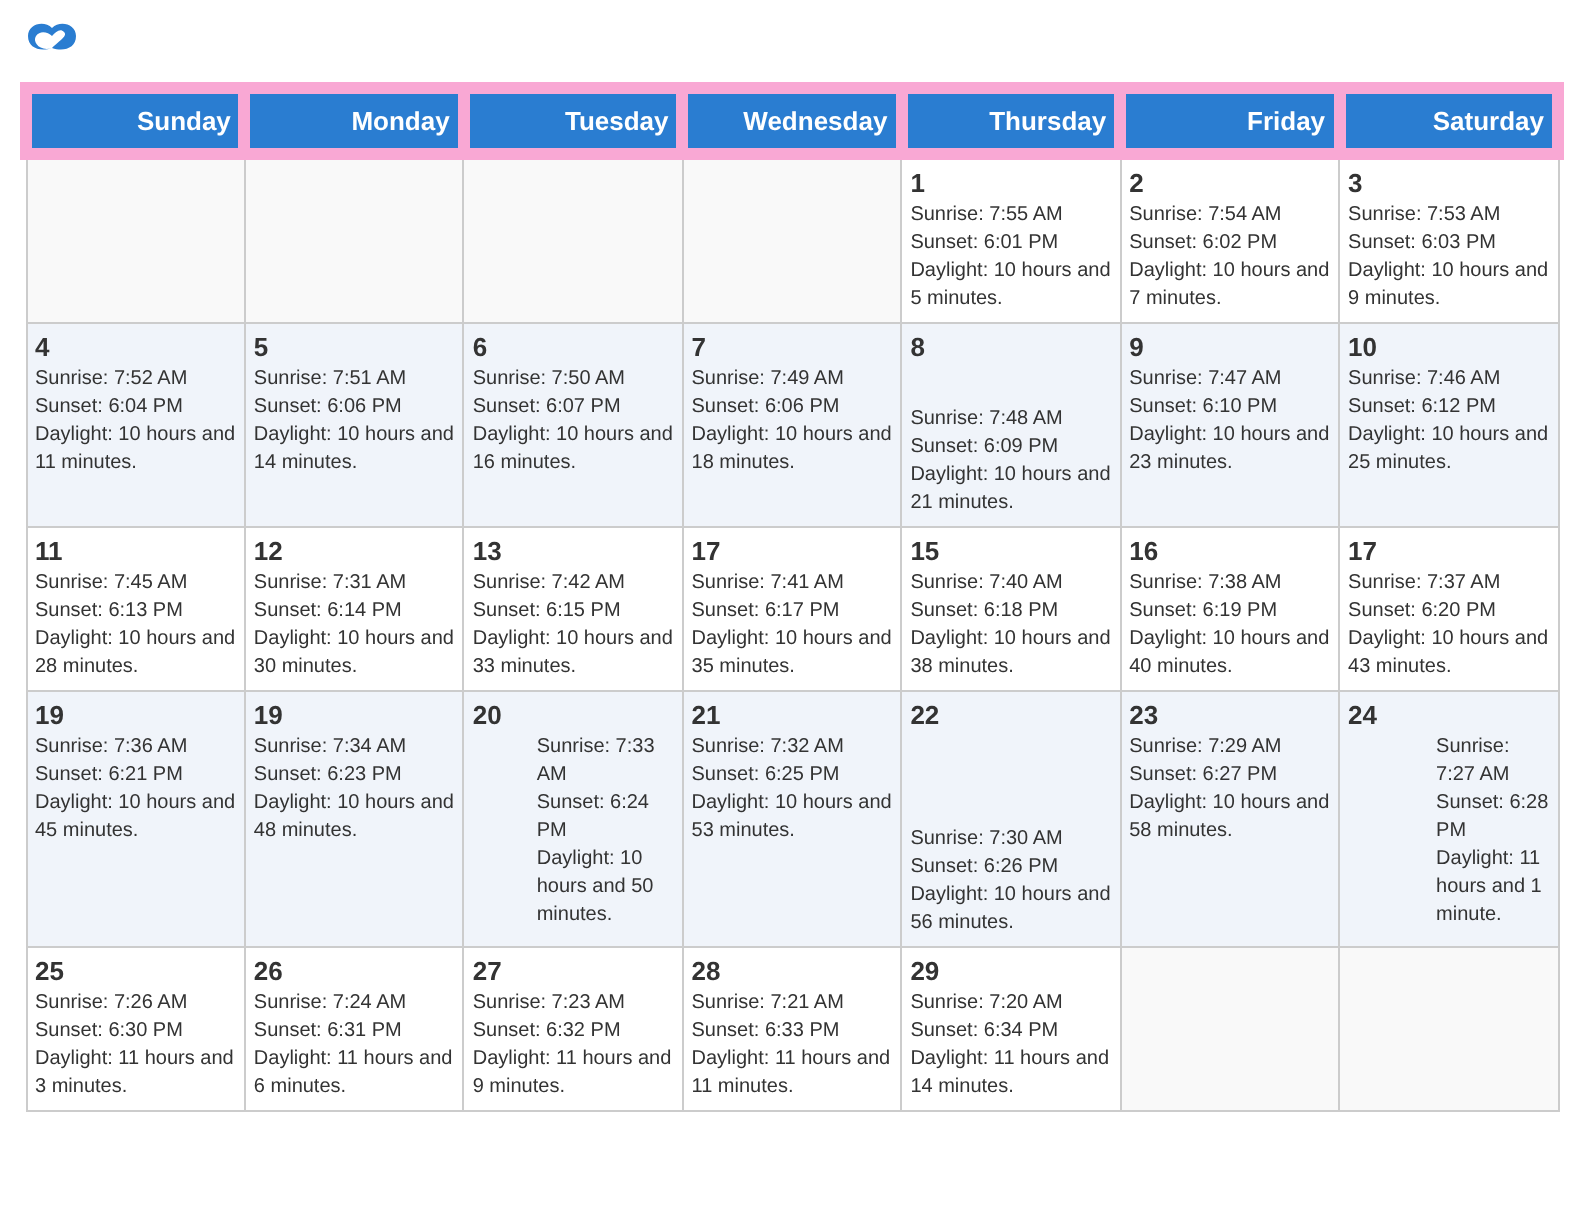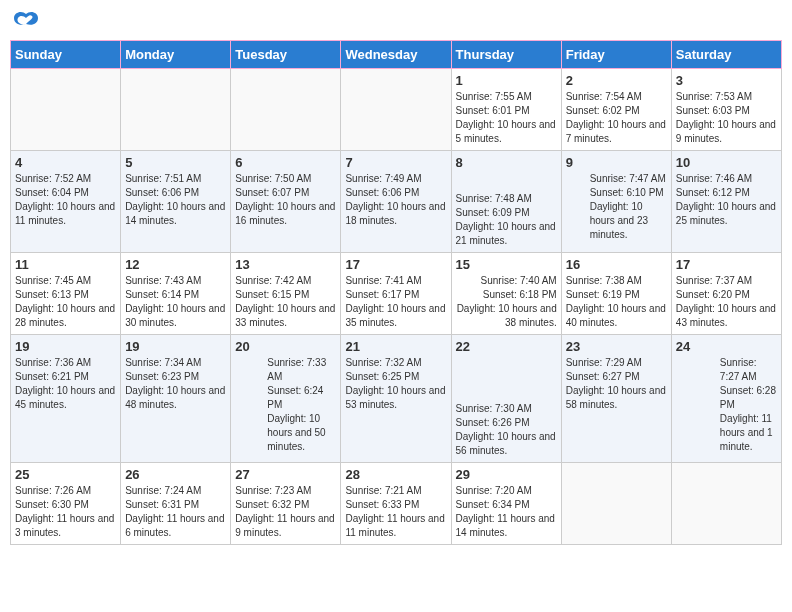--- a/index.html
+++ b/index.html
@@ -46,22 +46,22 @@
     .calendar {
       width: 100%;
       border-collapse: collapse;
     }
     .calendar th {
       background-color: #2a7dd1;
       color: white;
       font-size: 13px;
       font-weight: bold;
       padding: 6px 4px;
-      border: 1px solid #f9a8d4;
-      text-align: left;
+      border: 6px solid #f9a8d4;
+      text-align: right;
     }
     .calendar td {
       border: 1px solid #ccc;
       vertical-align: top;
       padding: 4px;
       width: calc(100% / 7);
       min-height: 80px;
       font-size: 10.5px;
       color: #333;
       background: #fff;
@@ -174,59 +174,59 @@
 Daylight: 10 hours and 18 minutes.</div>
         </td>
         <td>
           <span class="day-num">8</span>
           <div class="day-info" style="white-space: pre-line; margin-top: 22px;">Sunrise: 7:48 AM
 Sunset: 6:09 PM
 Daylight: 10 hours and 21 minutes.</div>
         </td>
         <td>
           <span class="day-num">9</span>
-          <div class="day-info" style="white-space: pre-line; margin-left: 24px;">Sunrise: 7:47 AM
+          <div class="day-info" style="white-space: pre-line;">Sunrise: 7:47 AM
 Sunset: 6:10 PM
 Daylight: 10 hours and 23 minutes.</div>
         </td>
         <td>
           <span class="day-num">10</span>
           <div class="day-info" style="white-space: pre-line;">Sunrise: 7:46 AM
 Sunset: 6:12 PM
 Daylight: 10 hours and 25 minutes.</div>
         </td>
       </tr>
       <tr class="row-odd">
         <td>
           <span class="day-num">11</span>
           <div class="day-info" style="white-space: pre-line;">Sunrise: 7:45 AM
 Sunset: 6:13 PM
 Daylight: 10 hours and 28 minutes.</div>
         </td>
         <td>
           <span class="day-num">12</span>
-          <div class="day-info" style="white-space: pre-line;">Sunrise: 7:43 AM
+          <div class="day-info" style="white-space: pre-line;">Sunrise: 7:31 AM
 Sunset: 6:14 PM
 Daylight: 10 hours and 30 minutes.</div>
         </td>
         <td>
           <span class="day-num">13</span>
           <div class="day-info" style="white-space: pre-line;">Sunrise: 7:42 AM
 Sunset: 6:15 PM
 Daylight: 10 hours and 33 minutes.</div>
         </td>
         <td>
           <span class="day-num">17</span>
           <div class="day-info" style="white-space: pre-line;">Sunrise: 7:41 AM
 Sunset: 6:17 PM
 Daylight: 10 hours and 35 minutes.</div>
         </td>
         <td>
           <span class="day-num">15</span>
-          <div class="day-info" style="white-space: pre-line; text-align: right;">Sunrise: 7:40 AM
+          <div class="day-info" style="white-space: pre-line;">Sunrise: 7:40 AM
 Sunset: 6:18 PM
 Daylight: 10 hours and 38 minutes.</div>
         </td>
         <td>
           <span class="day-num">16</span>
           <div class="day-info" style="white-space: pre-line;">Sunrise: 7:38 AM
 Sunset: 6:19 PM
 Daylight: 10 hours and 40 minutes.</div>
         </td>
         <td>

